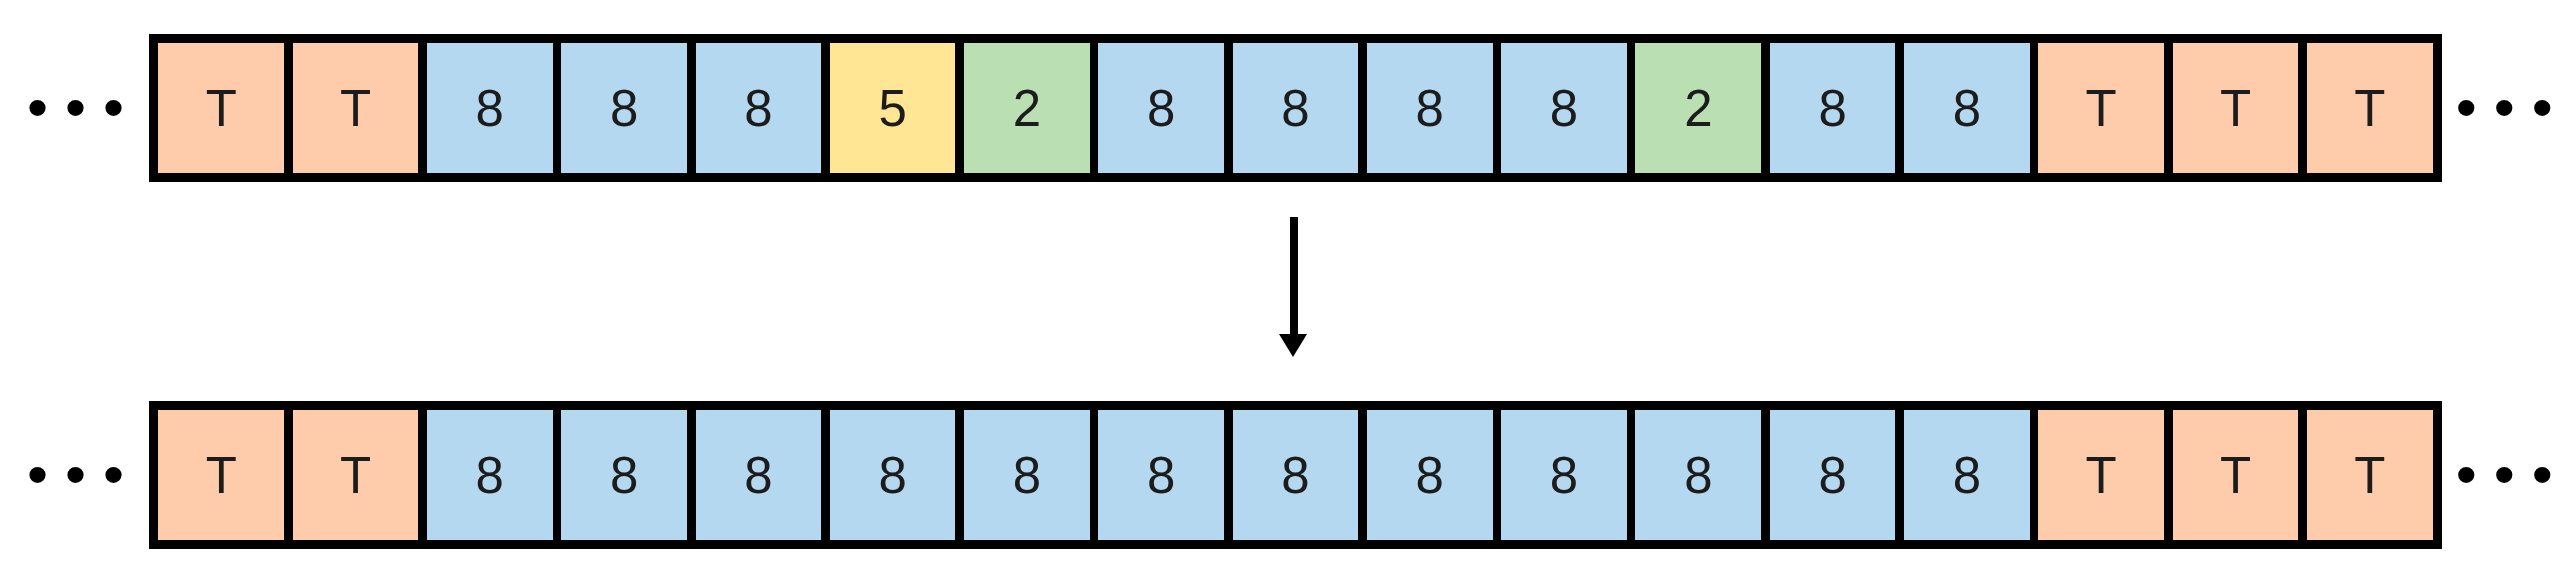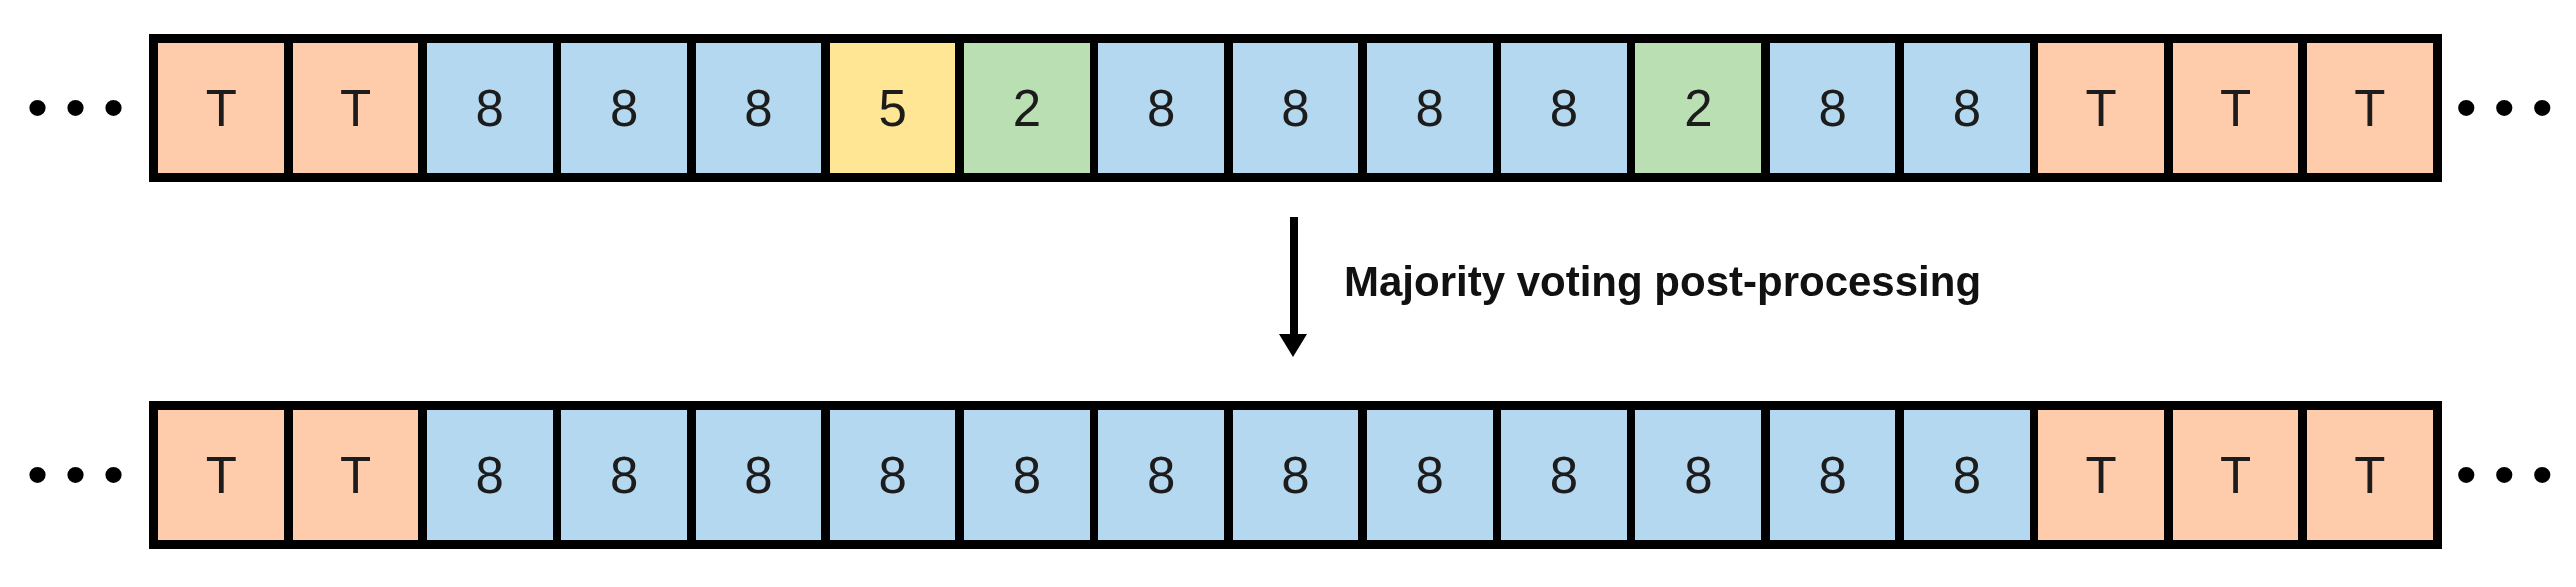--- a/index.html
+++ b/index.html
@@ -146,21 +146,20 @@
       </div>
       <div class="cell" style="background: rgb(254, 204, 171);">
         <span class="cell-label">T</span>
       </div>
     </div>
 
   <div class="dots dots-top dots-right">•••</div>
 
   <div class="arrow-line"></div>
   <div class="arrow-head"></div>
-  <div class="arrow-label">Majority voting post-processing</div>
 
   <div class="dots dots-bottom dots-left">•••</div>
 
   <div class="strip strip-bottom">
 
   <div class="cell" style="background: rgb(254, 204, 171);">
         <span class="cell-label">T</span>
       </div>
       <div class="cell" style="background: rgb(254, 204, 171);">
         <span class="cell-label">T</span>

